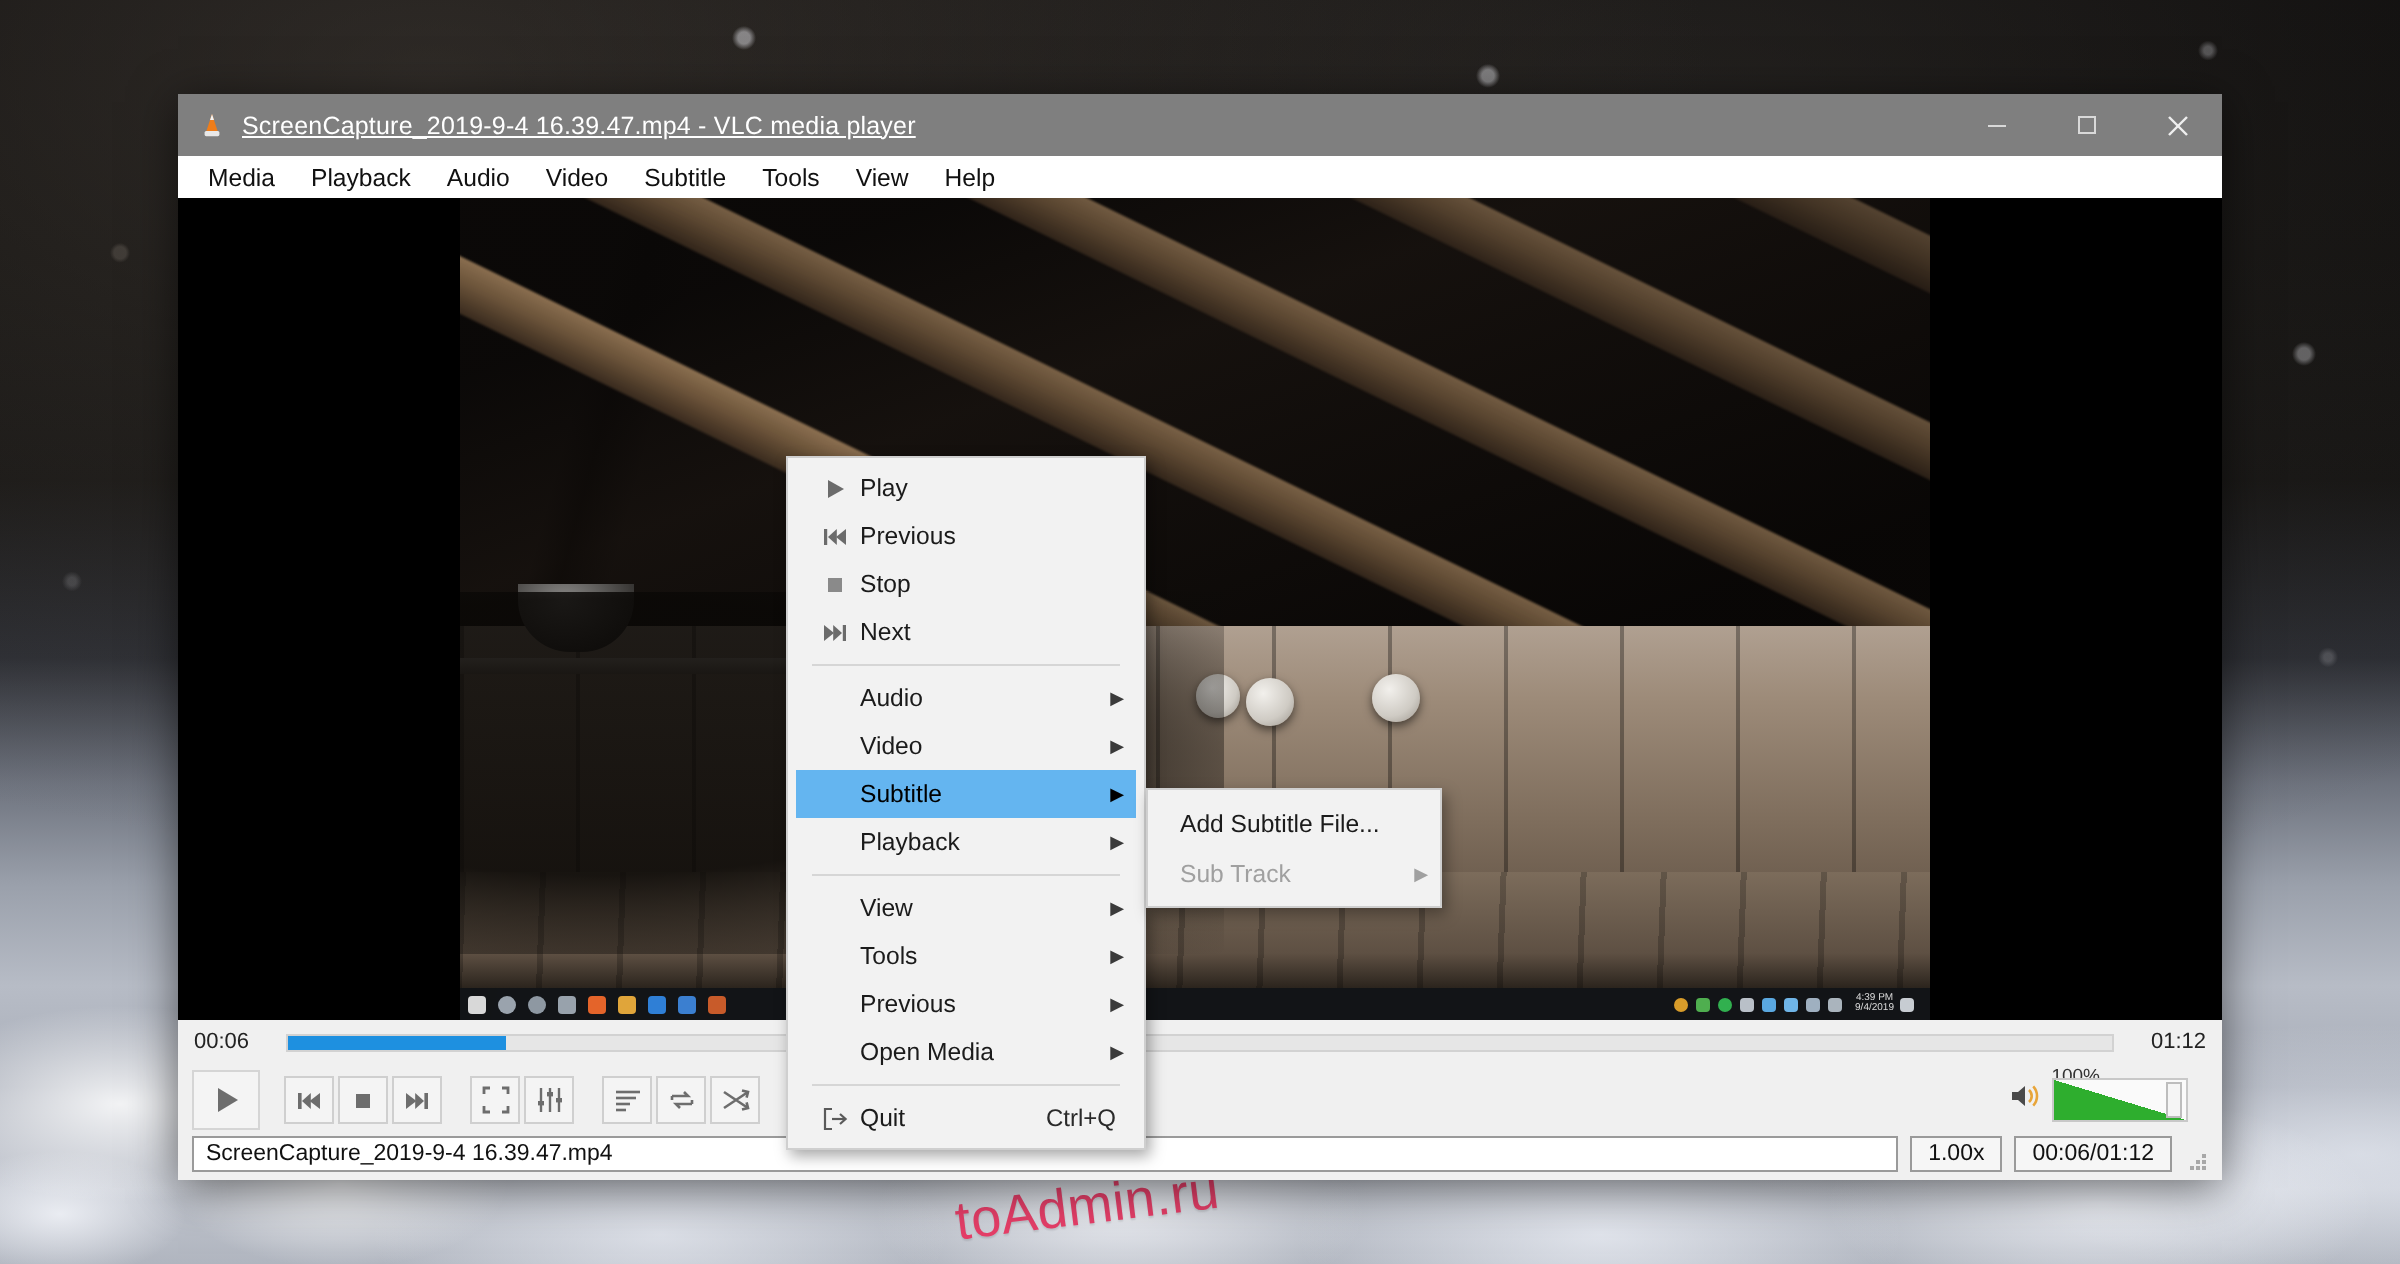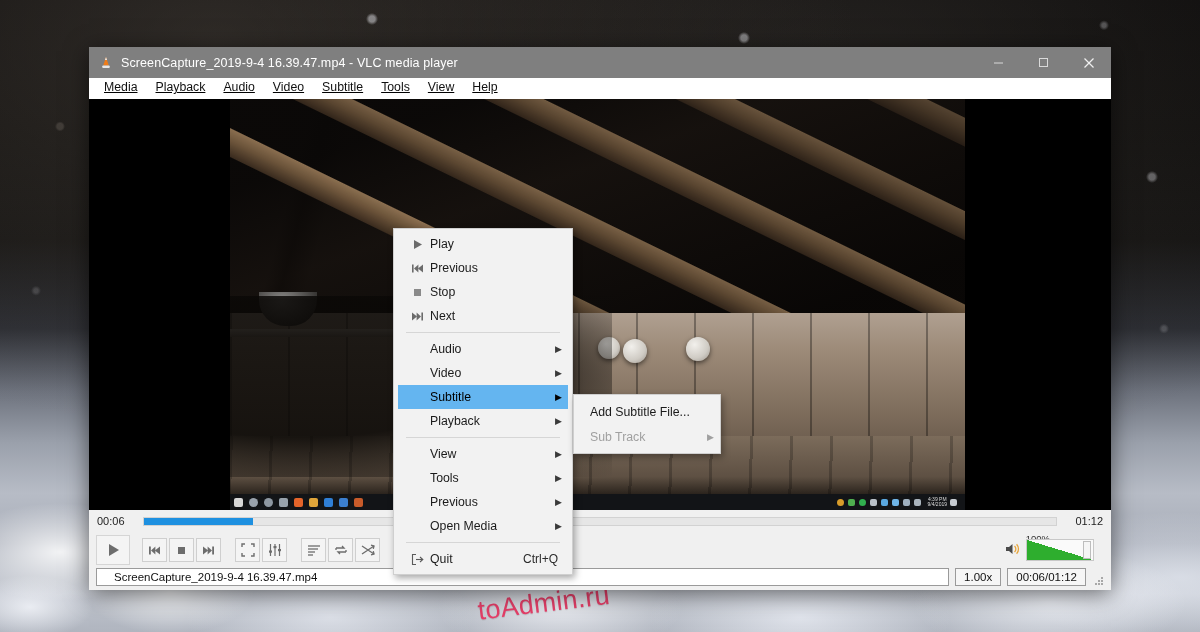--- a/index.html
+++ b/index.html
@@ -54,33 +54,33 @@
 
   
   #vlc-window {
     position: absolute; left: 89px; top: 47px; width: 1022px; height: 543px;
     background: #f0f0f0;
     box-shadow: 0 4px 22px rgba(0,0,0,0.55);
     display: flex; flex-direction: column;
   }
   .titlebar {
     height: 31px; background: #7f7f7f; color: #ffffff;
-    display: flex; align-items: center; flex: 0 0 auto;
+    display: flex; align-items: center; flex: 0 0 auto; text-decoration: underline;
   }
   .titlebar .vlc-cone { margin-left: 10px; margin-right: 8px; display:flex; }
   .titlebar .title-text { font-size: 12.5px; letter-spacing: 0.1px; }
   .win-btns { margin-left: auto; display: flex; height: 31px; }
   .win-btn {
     width: 45px; height: 31px; display: flex; align-items: center; justify-content: center;
     color: #e8e8e8; font-size: 13px;
   }
 
   .menubar {
-    height: 21px; background: #ffffff; display: flex; align-items: flex-start;
-    padding-left: 6px; flex: 0 0 auto; text-decoration: underline;
+    height: 21px; background: #ffffff; display: flex; align-items: center;
+    padding-left: 6px; flex: 0 0 auto;
   }
   .menubar .mi { font-size: 12.3px; color: #111; padding: 2px 9px; }
 
   .video-area {
     position: relative; flex: 1 1 auto; background: #000;
     overflow: hidden;
   }
   .video-frame {
     position: absolute; left: 141px; top: 0; width: 735px; height: 100%;
     background:
@@ -177,21 +177,21 @@
   }
   .vol-slider .ramp {
     position: absolute; left: 0; bottom: 0; width: 100%; height: 100%;
     background: linear-gradient(to top right, #2eae2e 0 50%, transparent 50%);
   }
   .vol-slider .knob { position: absolute; right: 2px; top: 1px; bottom: 1px; width: 8px; background: #f5f5f5; border: 1px solid #bdbdbd;}
 
   .status-row { display: flex; align-items: stretch; height: 22px; padding: 0 7px 4px 7px; }
   .status-name {
     flex: 1 1 auto; border: 1px solid #9a9a9a; background: #ffffff;
-    font-size: 11.5px; color: #111; padding: 2px 17px; display: flex; align-items: center;
+    font-size: 11.5px; color: #111; padding: 2px 6px; display: flex; align-items: center;
   }
   .status-box {
     border: 1px solid #9a9a9a; background: #f6f6f6; margin-left: 6px;
     font-size: 11.5px; color: #111; padding: 2px 8px; display: flex; align-items: center;
   }
   .grip { width: 14px; margin-left: 4px; display:flex; align-items:flex-end; justify-content:flex-end; }
 
   
   #context-menu {
     position: absolute; left: 393px; top: 228px; width: 180px;

